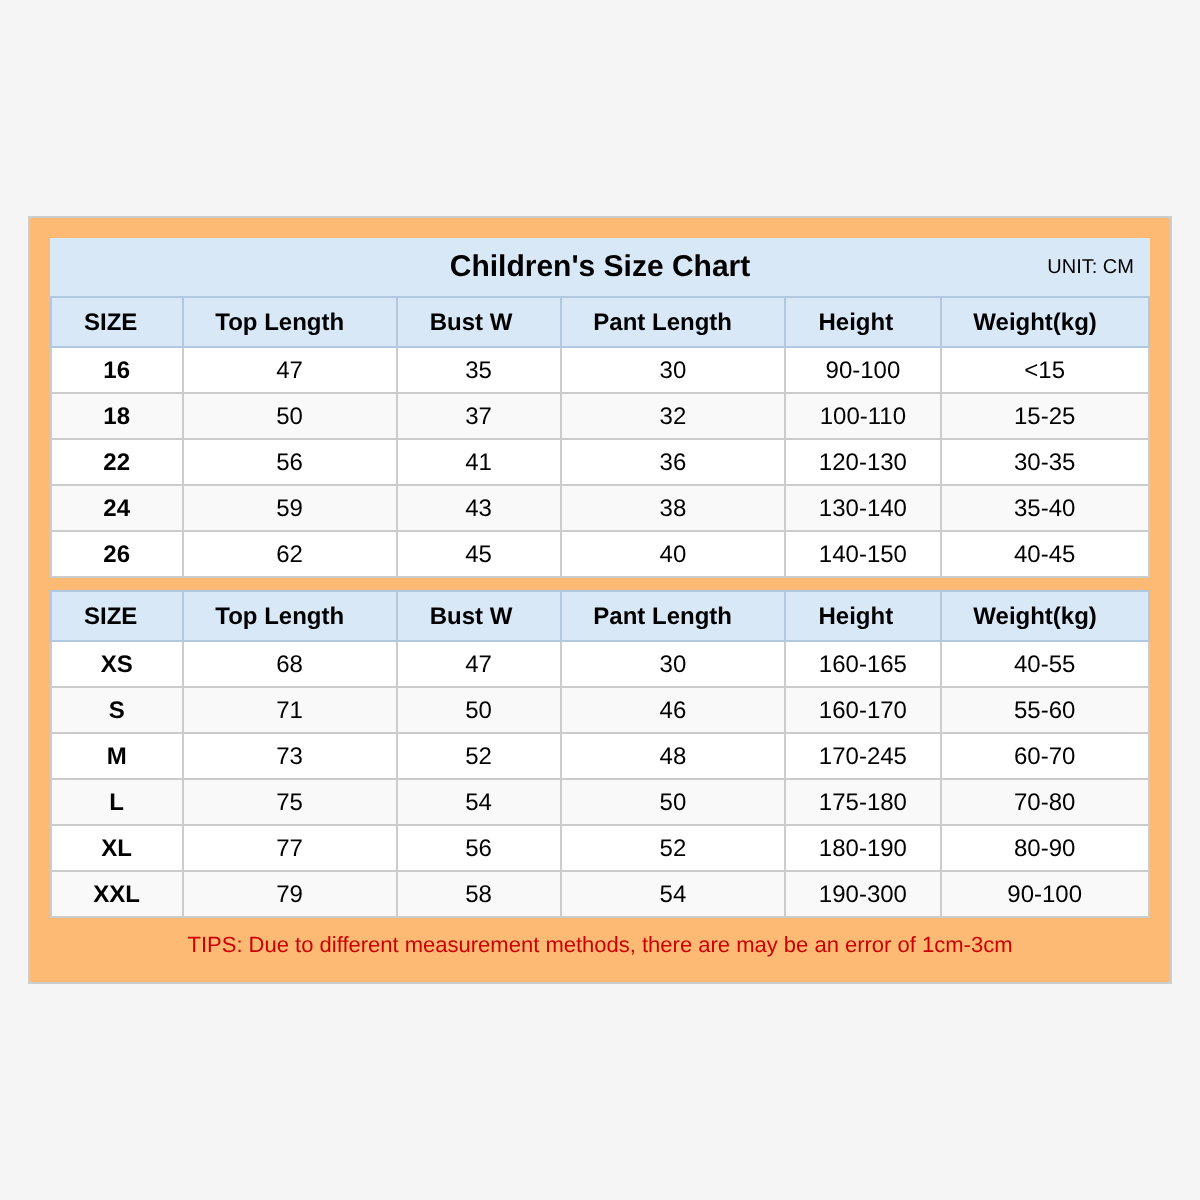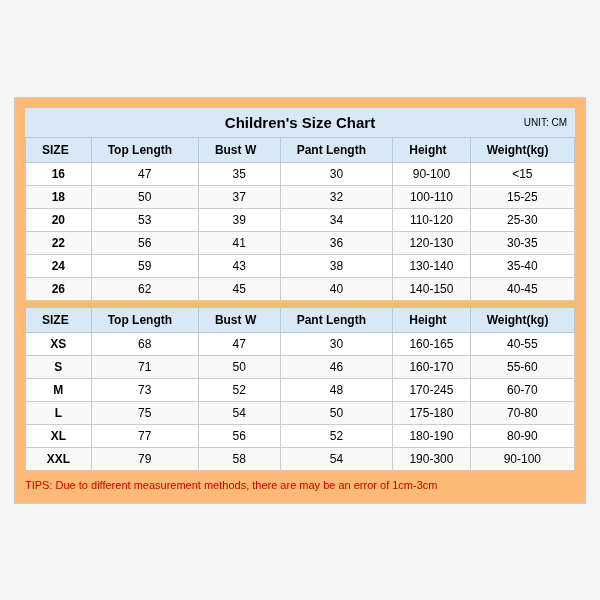--- a/index.html
+++ b/index.html
@@ -57,20 +57,21 @@
     tr:nth-child(even) td {
       background: #f9f9f9;
     }
     tr:nth-child(odd) td {
       background: #ffffff;
     }
     td.size-col {
       font-weight: bold;
     }
     .tips {
+      text-align: center;
       font-size: 11px;
       color: #cc0000;
       margin-top: 6px;
       padding: 2px 0;
     }
     .adult-section {
       margin-top: 6px;
     }
   </style>
 </head>
@@ -104,28 +105,20 @@
         </tr>
         <tr>
           <td class="size-col">18</td>
           <td>50</td>
           <td>37</td>
           <td>32</td>
           <td>100-110</td>
           <td>15-25</td>
         </tr>
         <tr>
-          <td class="size-col">20</td>
-          <td>53</td>
-          <td>39</td>
-          <td>34</td>
-          <td>110-120</td>
-          <td>25-30</td>
-        </tr>
-        <tr>
           <td class="size-col">22</td>
           <td>56</td>
           <td>41</td>
           <td>36</td>
           <td>120-130</td>
           <td>30-35</td>
         </tr>
         <tr>
           <td class="size-col">24</td>
           <td>59</td>

